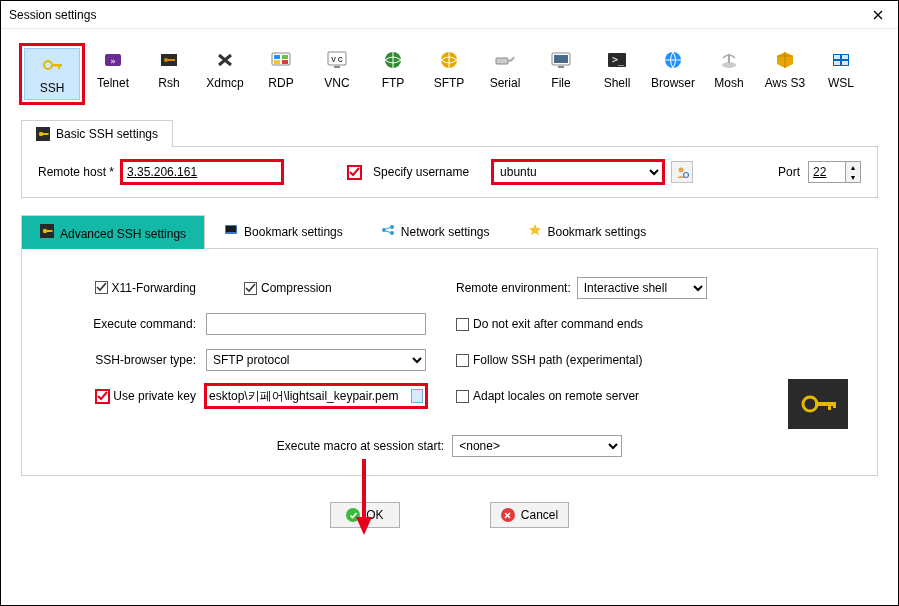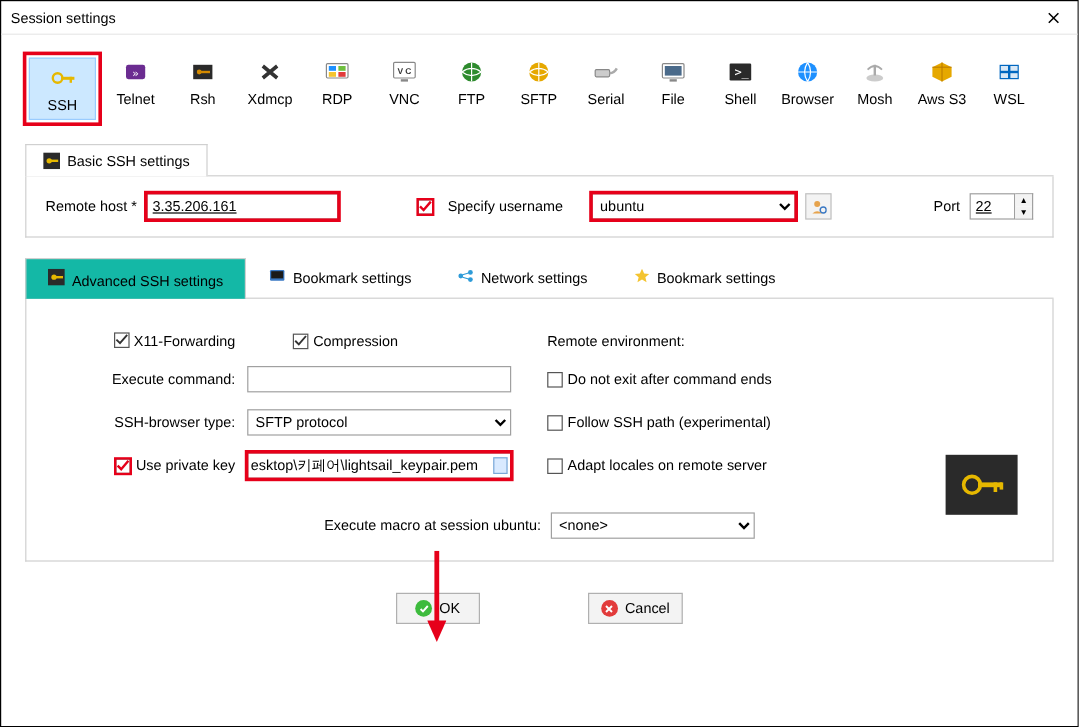--- a/index.html
+++ b/index.html
@@ -481,20 +481,21 @@
           <span class="chk checked">
               <svg viewBox="0 0 11 11">
                 <path d="M1 5 L4 8 L10 1" stroke="#333" stroke-width="1.6" fill="none"></path>
               </svg>
             </span>
           <span class="lbl">Compression</span>
         </div>
         <div></div>
         <div class="right" style="display:flex;align-items:center;gap:6px">
           <span class="lbl">Remote environment:</span>
+          <select style="width:130px"><option>Interactive shell</option></select>
         </div>
 
         <div class="lbl lbl-right">Execute command:</div>
         <input type="text" style="width: 220px;" value="">
         <div></div>
         <div class="right" style="display:flex;align-items:center">
           <span class="chk"></span>
           <span class="lbl">Do not exit after command ends</span>
         </div>
 
@@ -520,21 +521,21 @@
         </div>
         <div></div>
         <div class="right" style="display:flex;align-items:center">
           <span class="chk"></span>
           <span class="lbl">Adapt locales on remote server</span>
         </div>
 
       </div>
 
       <div class="macro-row">
-        <span class="lbl">Execute macro at session ubuntu:</span>
+        <span class="lbl">Execute macro at session start:</span>
         <select style="width:170px"><option>&lt;none&gt;</option></select>
       </div>
     </div>
 
     <div class="btnbar">
       <div class="btn">
         <span class="ic ic-ok">
             <svg viewBox="0 0 9 9">
               <path d="M1.5 4.5 L3.5 6.5 L7.5 2" stroke="#fff" stroke-width="1.6" fill="none"></path>
             </svg>

